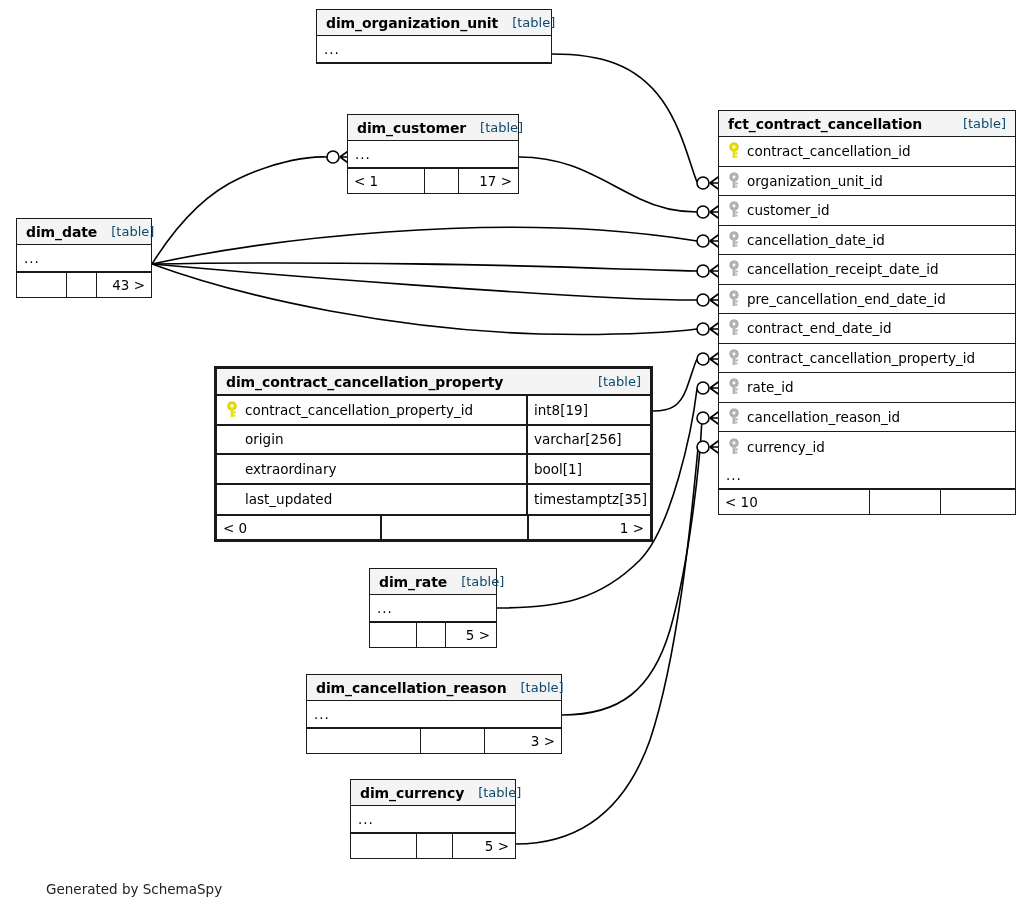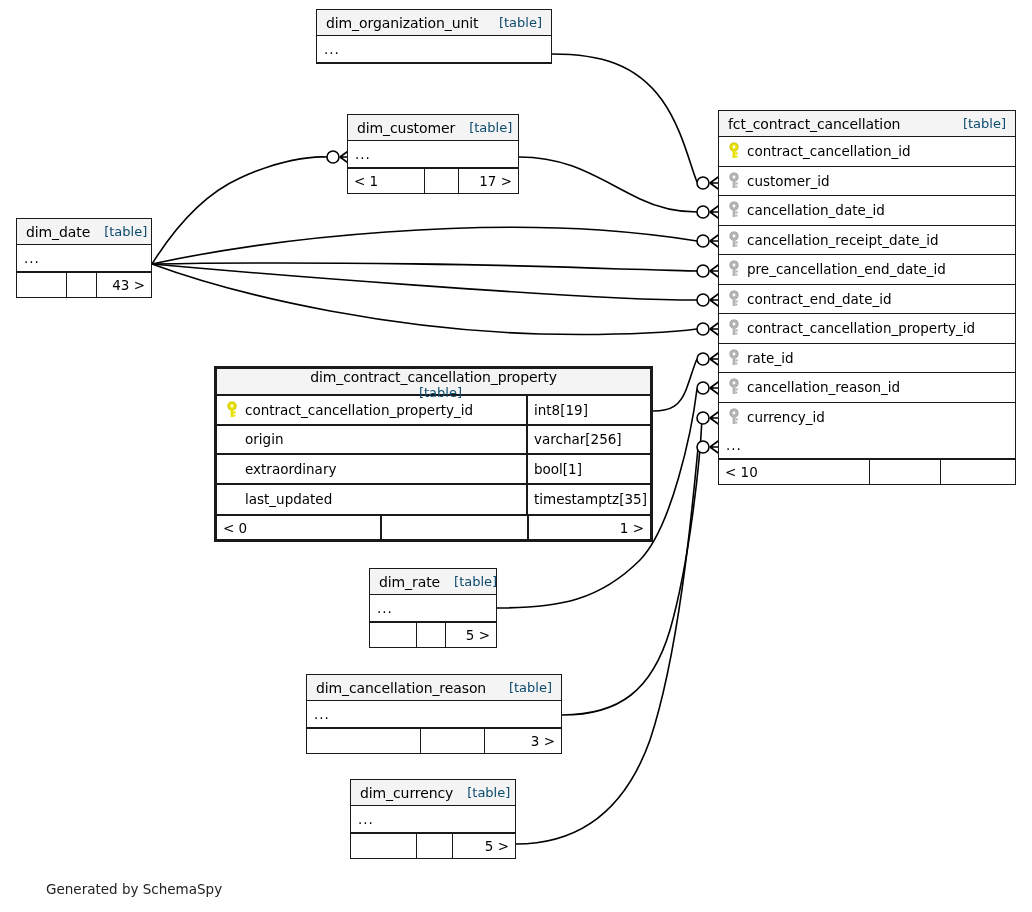--- a/index.html
+++ b/index.html
@@ -61,23 +61,23 @@
     box-sizing: border-box;
     background: #f4f4f4;
     border-bottom: 1.6px solid #1a1a1a;
     display: flex;
     align-items: center;
     justify-content: space-between;
     padding: 0 9px;
     height: 26px;
     white-space: nowrap;
   }
-  .tbl.focus .hdr { border-bottom-width: 2.2px; flex-direction: column; }
+  .tbl.focus .hdr { border-bottom-width: 2.2px; }
   .hdr .tname {
-    font-weight: normal;
+    font-weight: bold;
     font-size: 14px;
     letter-spacing: -0.1px;
   }
   .hdr .ttype {
     color: #0c4a6e;
     font-size: 13px;
     padding-left: 14px;
   }
   .rows { display: block; }
   .row {
@@ -370,20 +370,34 @@
               <circle cx="7" cy="5" r="1.4" fill="#ffffff"></circle>
               <rect x="5.6" y="8" width="2.8" height="8" fill="#e8e000"></rect>
               <rect x="8.4" y="10.4" width="2.4" height="2" fill="#e8e000"></rect>
               <rect x="8.4" y="13.6" width="2" height="1.9" fill="#e8e000"></rect>
             </svg>
           </span>
           <span class="lbl">contract_cancellation_id</span>
         </span>
       </div>
 
+      <div class="row">
+        <span class="namecell">
+          <span class="keyicon">
+            <svg viewBox="0 0 14 18" width="14" height="18">
+              <circle cx="7" cy="5" r="4.1" fill="#b4b4b4" stroke="#9e9e9e" stroke-width="0.9"></circle>
+              <circle cx="7" cy="5" r="1.4" fill="#ffffff"></circle>
+              <rect x="5.6" y="8" width="2.8" height="8" fill="#b4b4b4"></rect>
+              <rect x="8.4" y="10.4" width="2.4" height="2" fill="#b4b4b4"></rect>
+              <rect x="8.4" y="13.6" width="2" height="1.9" fill="#b4b4b4"></rect>
+            </svg>
+          </span>
+          <span class="lbl">organization_unit_id</span>
+        </span>
+      </div>
 
       <div class="row">
         <span class="namecell">
           <span class="keyicon">
             <svg viewBox="0 0 14 18" width="14" height="18">
               <circle cx="7" cy="5" r="4.1" fill="#b4b4b4" stroke="#9e9e9e" stroke-width="0.9"></circle>
               <circle cx="7" cy="5" r="1.4" fill="#ffffff"></circle>
               <rect x="5.6" y="8" width="2.8" height="8" fill="#b4b4b4"></rect>
               <rect x="8.4" y="10.4" width="2.4" height="2" fill="#b4b4b4"></rect>
               <rect x="8.4" y="13.6" width="2" height="1.9" fill="#b4b4b4"></rect>

